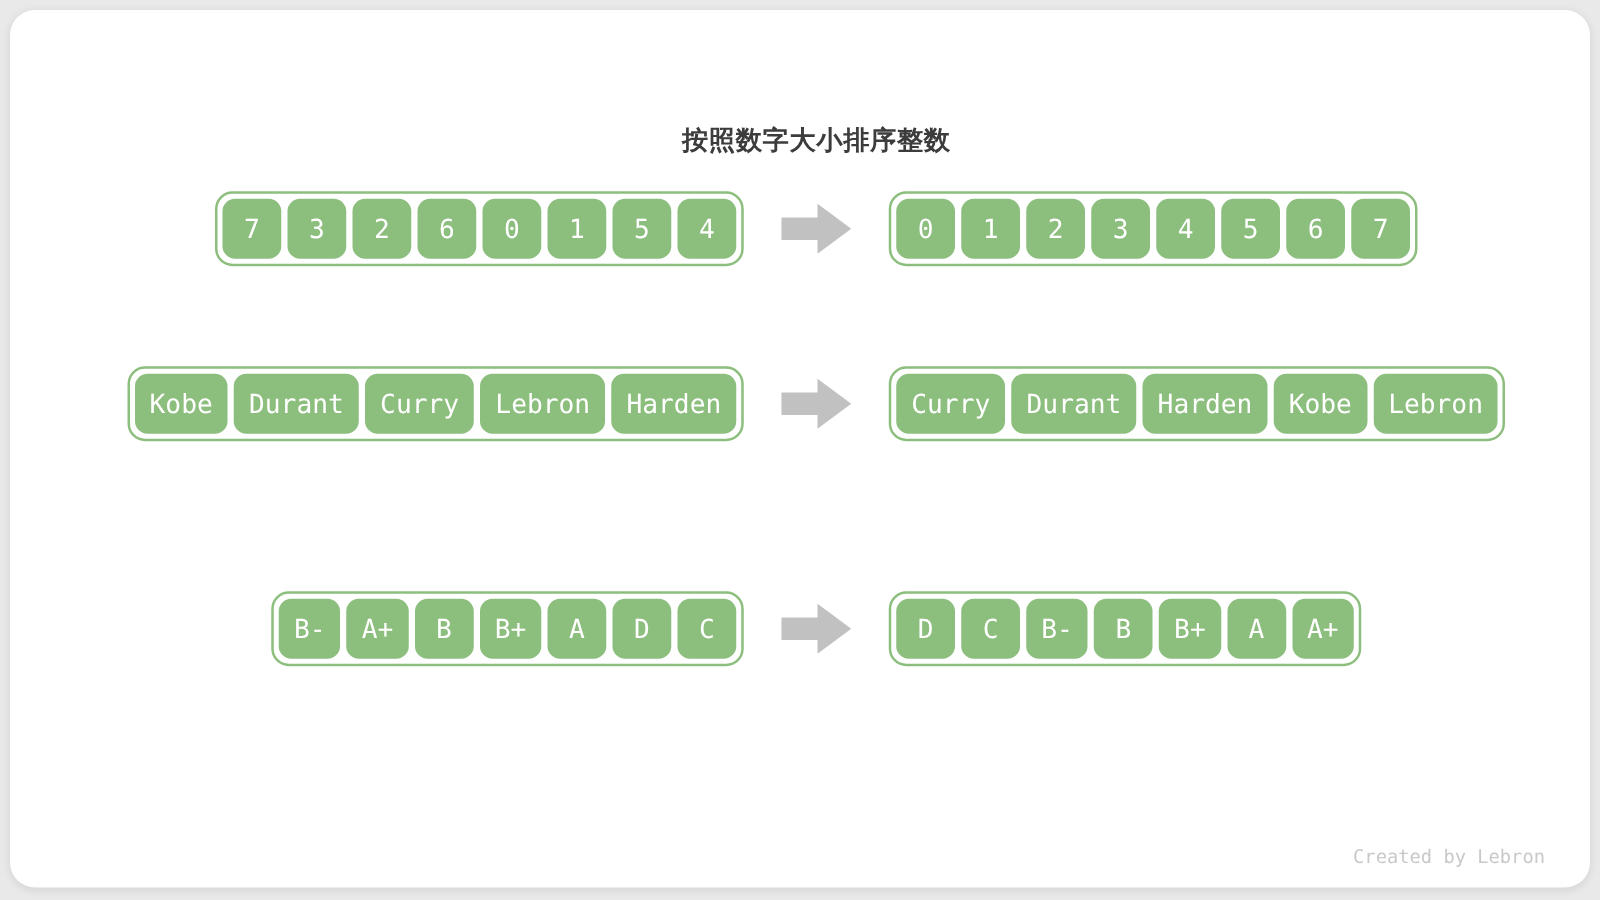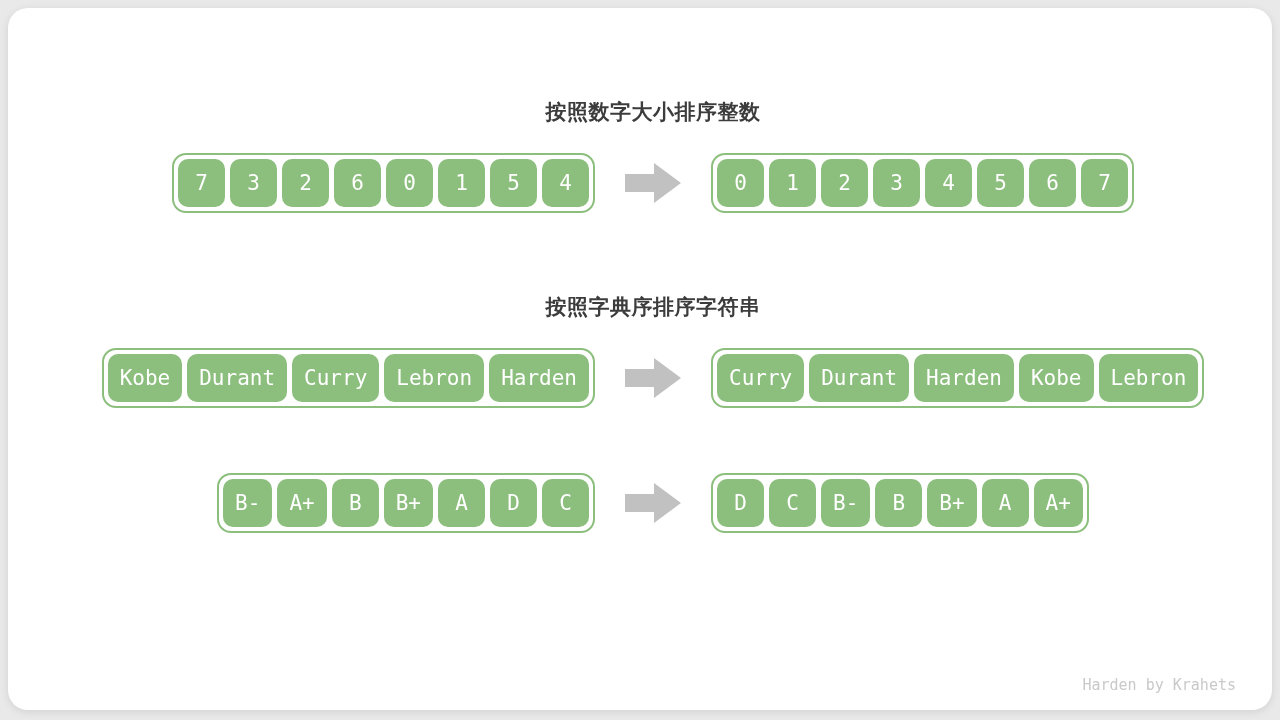--- a/index.html
+++ b/index.html
@@ -111,21 +111,20 @@
               <div class="cell cell-sq">3</div>
               <div class="cell cell-sq">4</div>
               <div class="cell cell-sq">5</div>
               <div class="cell cell-sq">6</div>
               <div class="cell cell-sq">7</div>
             </div>
     </div>
   </div>
 
   <div class="section">
-    <div class="section-title">按照字典序排序字符串</div>
     <div class="section-row">
       <div class="array-box">
               <div class="cell cell-word">Kobe</div>
               <div class="cell cell-word">Durant</div>
               <div class="cell cell-word">Curry</div>
               <div class="cell cell-word">Lebron</div>
               <div class="cell cell-word">Harden</div>
             </div>
       <svg class="arrow" width="56" height="44" viewBox="0 0 56 44">
         <polygon points="0,13 29,13 29,2 56,22 29,42 29,31 0,31"></polygon>
@@ -159,15 +158,15 @@
               <div class="cell cell-sq">C</div>
               <div class="cell cell-2">B-</div>
               <div class="cell cell-sq">B</div>
               <div class="cell cell-2">B+</div>
               <div class="cell cell-sq">A</div>
               <div class="cell cell-2">A+</div>
             </div>
     </div>
   </div>
 </div>
-    <div class="credit">Harden by Krahets</div>
+    <div class="credit">Created by Lebron</div>
   </div>
 </div>
 
 </body></html>

